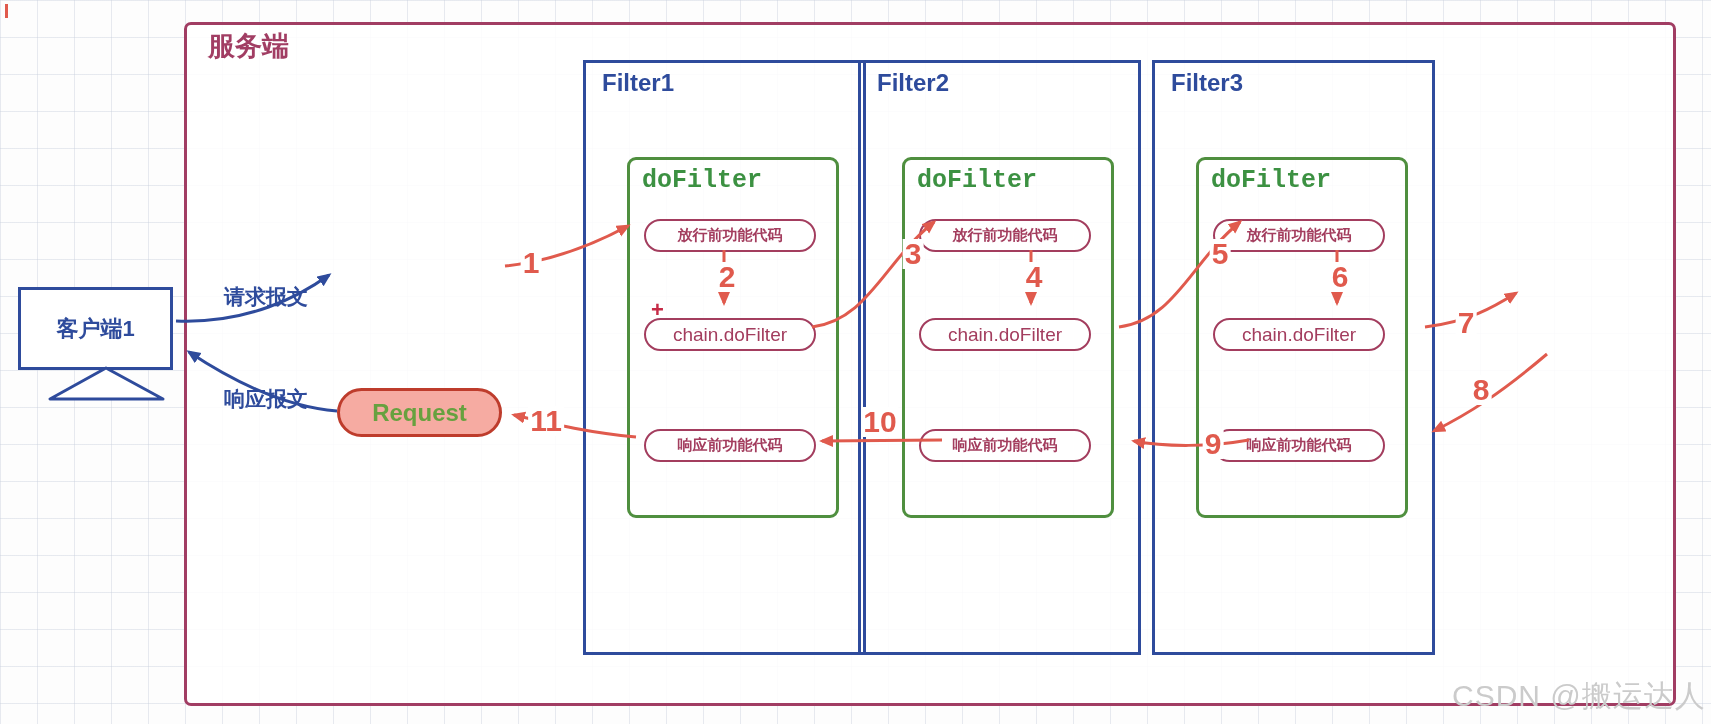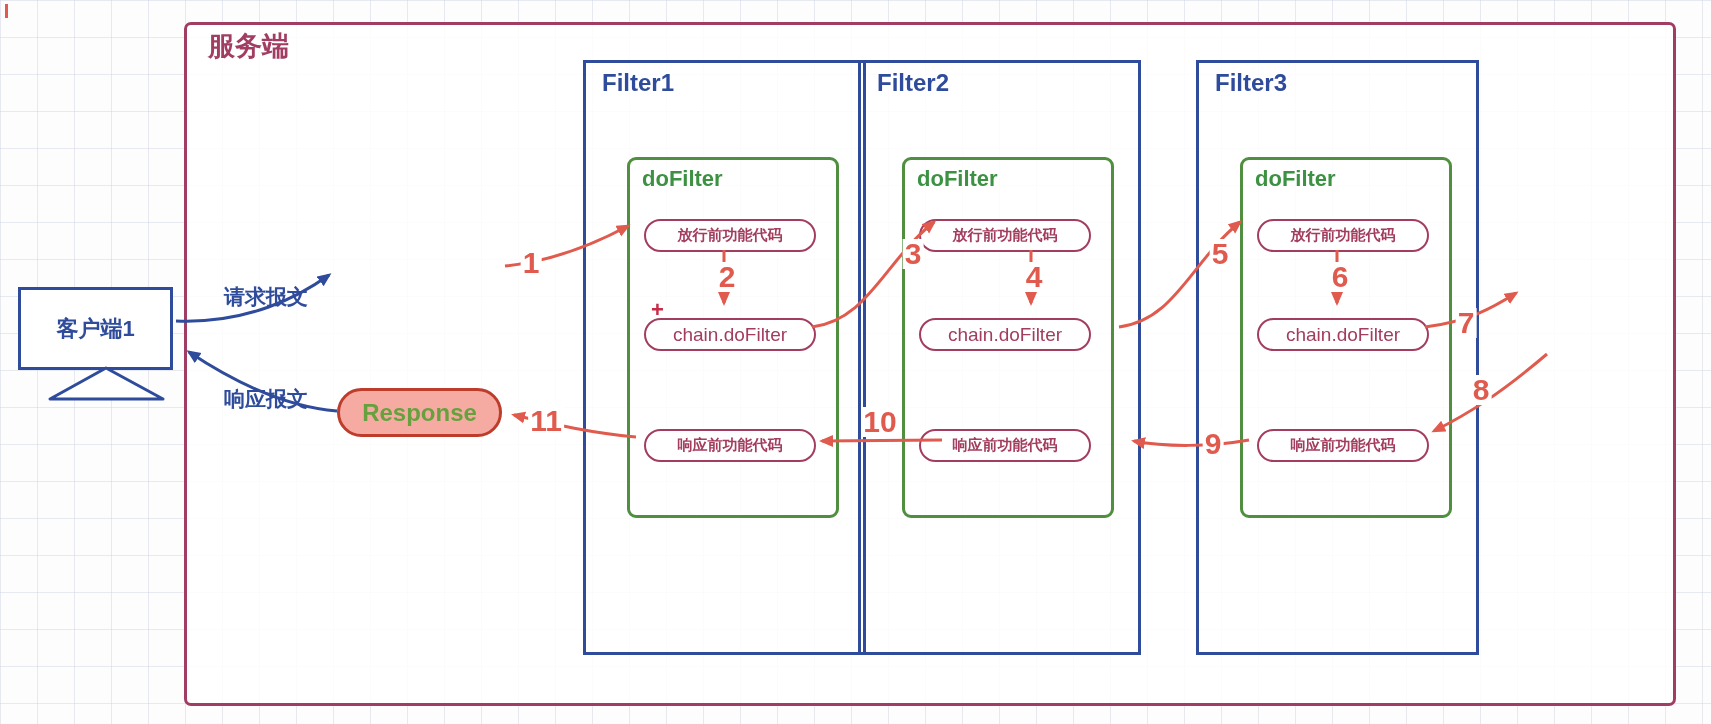--- a/index.html
+++ b/index.html
@@ -64,21 +64,21 @@
   .filter-label {
     position:absolute; left:16px; top:6px;
     font-size:24px; font-weight:bold; color:#2e4b9c;
   }
   .dofilter-box {
     position:absolute; left:41px; top:94px; width:212px; height:361px;
     border:3px solid #4f8f3f; border-radius:9px;
   }
   .dofilter-label {
     position:absolute; left:12px; top:6px;
-    font-size:22px; font-weight:bold; color:#3c9142;
+    font-size:25px; font-weight:bold; color:#3c9142;font-family:Liberation Mono, monospace;
   }
   .code-pill {
     position:absolute; left:14px; width:172px; height:33px;
     border:2.5px solid #a33d5e; border-radius:17px; background:#fff;
     display:flex; align-items:center; justify-content:center;
     color:#a33d5e; font-weight:bold;
   }
   .pill-pre   { top:59px;  font-size:15px; }
   .pill-chain { top:158px; font-size:19px; font-weight:normal; }
   .pill-post  { top:269px; font-size:15px; }
@@ -111,21 +111,21 @@
   <div class="abs server-label layer3">服务端</div>
 
   <div class="abs client-rect layer3">
     <span>客户端1</span>
   </div>
 
   <div class="abs msg-label layer3" style="left:224px; top:283px;">请求报文</div>
   <div class="abs msg-label layer3" style="left:224px; top:385px;">响应报文</div>
 
   <div class="abs flow-pill response-pill layer3">
-    <span>Response</span>
+    <span>Request</span>
   </div>
 
 
   <div class="abs filter-box layer3" style="left:583px;">
     <div class="filter-label">Filter1</div>
     <div class="dofilter-box">
       <div class="dofilter-label">doFilter</div>
       <div class="code-pill pill-pre">放行前功能代码</div>
       <div class="code-pill pill-chain">chain.doFilter</div>
       <div class="code-pill pill-post">响应前功能代码</div>
@@ -135,21 +135,21 @@
   <div class="abs filter-box layer3" style="left:858px;padding-left:45px;">
     <div class="filter-label">Filter2</div>
     <div class="dofilter-box">
       <div class="dofilter-label">doFilter</div>
       <div class="code-pill pill-pre">放行前功能代码</div>
       <div class="code-pill pill-chain">chain.doFilter</div>
       <div class="code-pill pill-post">响应前功能代码</div>
     </div>
   </div>
 
-  <div class="abs filter-box layer3" style="left:1196px;padding-left:35px;">
+  <div class="abs filter-box layer3" style="left:1152px;padding-left:35px;">
     <div class="filter-label">Filter3</div>
     <div class="dofilter-box">
       <div class="dofilter-label">doFilter</div>
       <div class="code-pill pill-pre">放行前功能代码</div>
       <div class="code-pill pill-chain">chain.doFilter</div>
       <div class="code-pill pill-post">响应前功能代码</div>
     </div>
   </div>
 
   <svg class="overlay" width="1711" height="724" viewBox="0 0 1711 724">
@@ -189,14 +189,15 @@
   <div class="step-num" style="left:1220px; top:254px;">5</div>
   <div class="step-num" style="left:1340px; top:277px;">6</div>
   <div class="step-num" style="left:1466px; top:323px;">7</div>
   <div class="step-num" style="left:1481px; top:390px;">8</div>
   <div class="step-num" style="left:1213px; top:444px;">9</div>
   <div class="step-num" style="left:880px; top:422px;">10</div>
   <div class="step-num" style="left:546px; top:421px;">11</div>
 
   <div class="abs cursor-plus">+</div>
 
+  <div class="abs watermark">CSDN @搬运达人</div>
 
 </div>
 
 </body></html>

